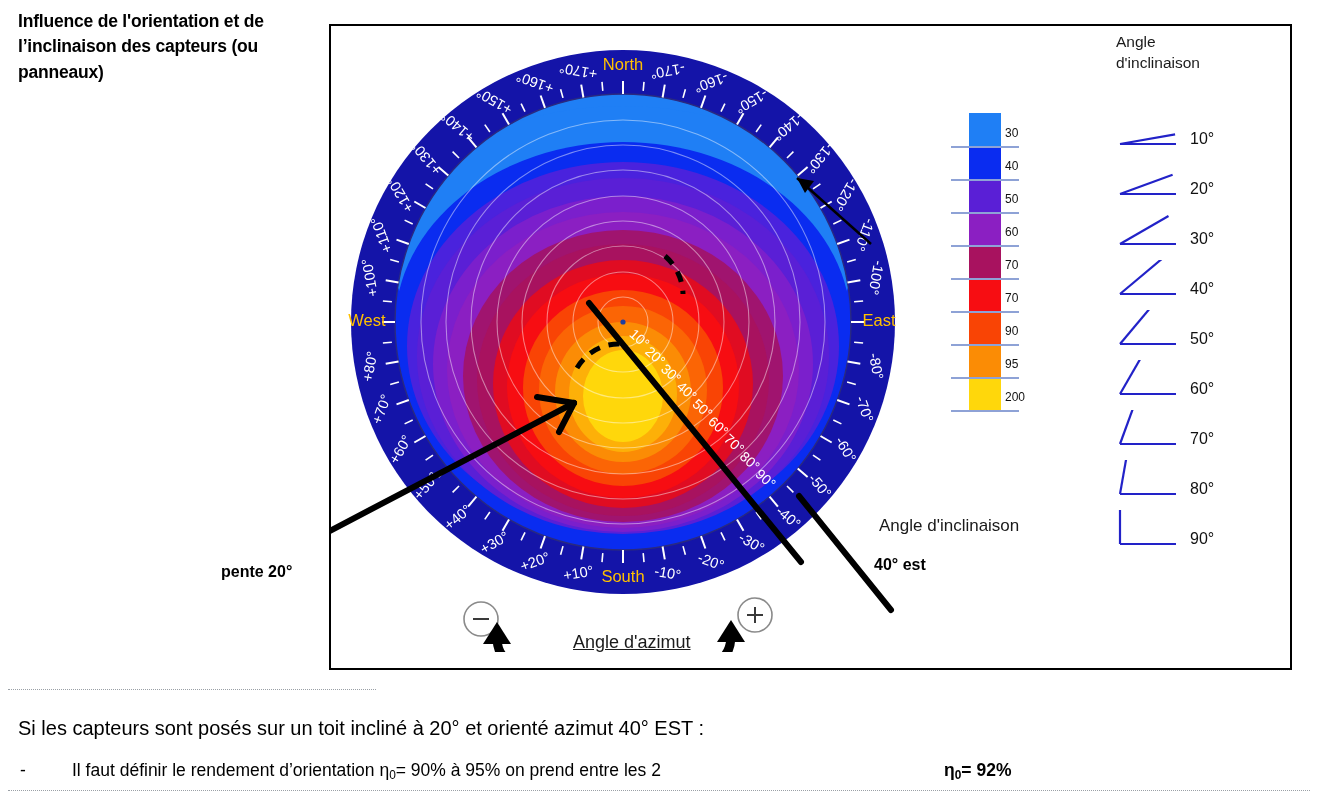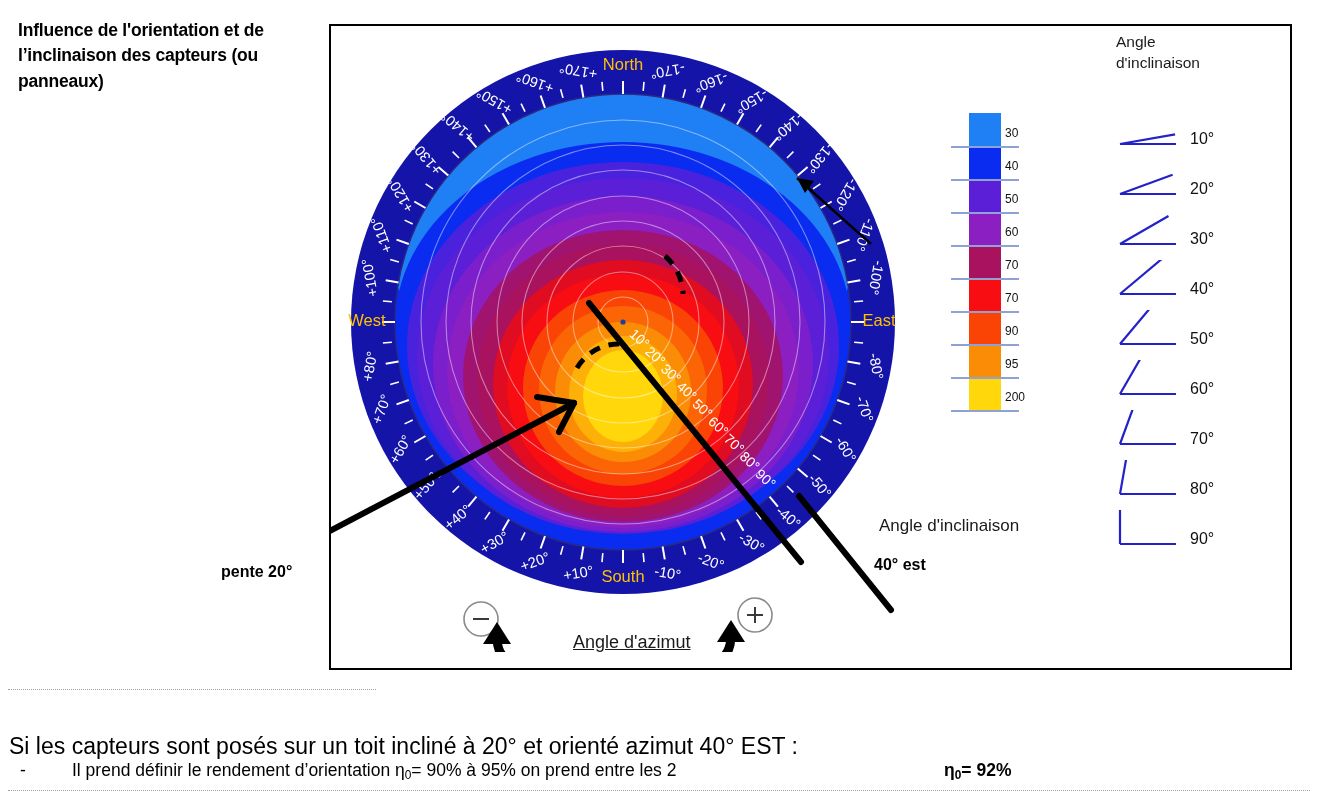--- a/index.html
+++ b/index.html
@@ -3,21 +3,21 @@
 <meta charset="utf-8">
 <style>
   html,body{margin:0;padding:0;}
   body{
     width:1320px;height:811px;background:#ffffff;overflow:hidden;position:relative;
     font-family:"Liberation Sans", sans-serif;
     -webkit-font-smoothing:antialiased;
   }
   
   #slide-title{
-    position:absolute;left:18px;top:18px;width:300px;
+    position:absolute;left:18px;top:9px;width:300px;
     font-size:17.5px;font-weight:bold;line-height:1.45;color:#000;
     letter-spacing:-0.2px;
   }
   
   #figure-frame{
     position:absolute;left:329px;top:24px;width:963px;height:646px;
     border:2.5px solid #000;background:#fff;box-sizing:border-box;
   }
   
   #polar-wrap{position:absolute;left:0px;top:0px;width:600px;height:600px;}
@@ -38,21 +38,21 @@
   .tilt-label{position:absolute;left:74px;font-size:16px;color:#111;}
   
   .anno-txt{position:absolute;font-size:17px;color:#1a1a1a;white-space:nowrap;}
   #azimut-label{position:absolute;left:242px;top:606px;font-size:18px;color:#1a1a1a;text-decoration:underline;}
   
   #pente-label{position:absolute;left:221px;top:563px;font-size:16px;font-weight:bold;color:#000;}
   #est-label{position:absolute;left:874px;top:556px;font-size:16px;font-weight:bold;color:#000;}
   
   #divider-top{position:absolute;left:8px;top:689px;width:368px;height:0;border-top:1.5px dotted #9aa0a6;}
   #divider-bot{position:absolute;left:8px;top:790px;width:1302px;height:0;border-top:1.5px dotted #9aa0a6;}
-  #bottom-line1{position:absolute;left:9px;top:717px;font-size:23px;color:#000;margin-top:16px;}
+  #bottom-line1{position:absolute;left:18px;top:717px;font-size:20px;color:#000;}
   #bottom-dash{position:absolute;left:20px;top:760px;font-size:17.5px;color:#000;}
   #bottom-line2{position:absolute;left:72px;top:760px;font-size:17.5px;color:#000;}
   #bottom-result{position:absolute;left:944px;top:760px;font-size:17.5px;font-weight:bold;color:#000;}
   .sub{font-size:0.68em;vertical-align:-0.25em;}
 </style>
 </head>
 <body>
 
 <div id="slide-title">Influence de l'orientation et de l’inclinaison des capteurs (ou panneaux)</div>
 
@@ -392,18 +392,18 @@
 
 </div>
 
 <div id="pente-label">pente 20°</div>
 <div id="est-label">40° est</div>
 
 <div id="divider-top"></div>
 <div id="bottom-line1">Si les capteurs sont posés sur un toit incliné à 20° et orienté azimut 40° EST :</div>
 <div id="bottom-dash">-</div>
 <div id="bottom-line2">
-  <span>Il prend définir le rendement d’orientation </span><span>η</span><span class="sub">0</span><span>= 90% à 95%     on prend  entre les 2</span>
+  <span>Il faut définir le rendement d’orientation </span><span>η</span><span class="sub">0</span><span>= 90% à 95%     on prend  entre les 2</span>
 </div>
 <div id="bottom-result">
   <span>η</span><span class="sub">0</span><span>= 92%</span>
 </div>
 <div id="divider-bot"></div>
 
 </body></html>

